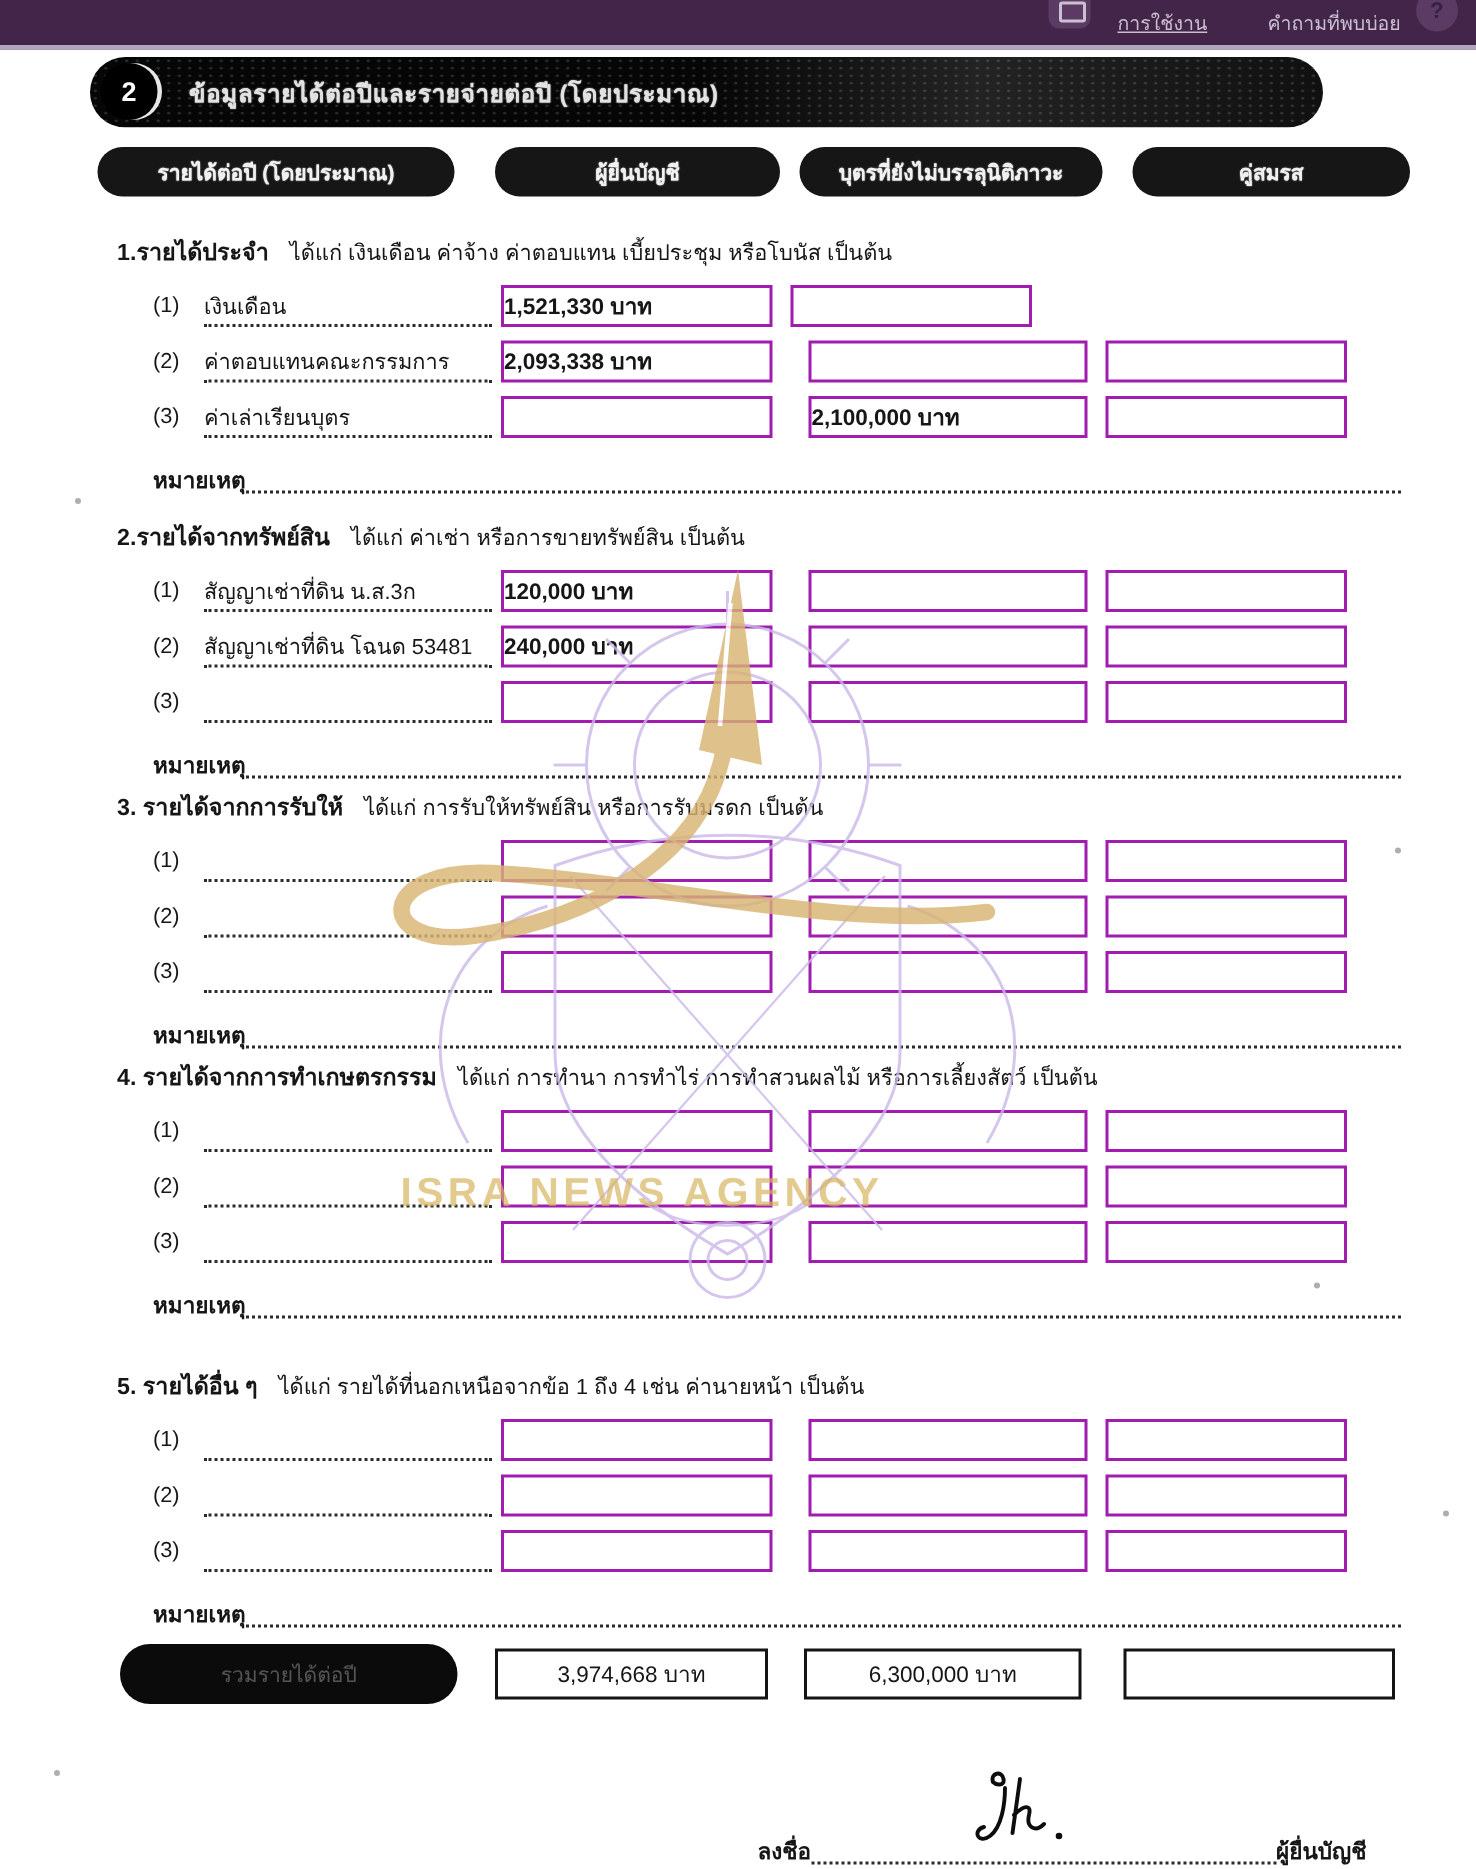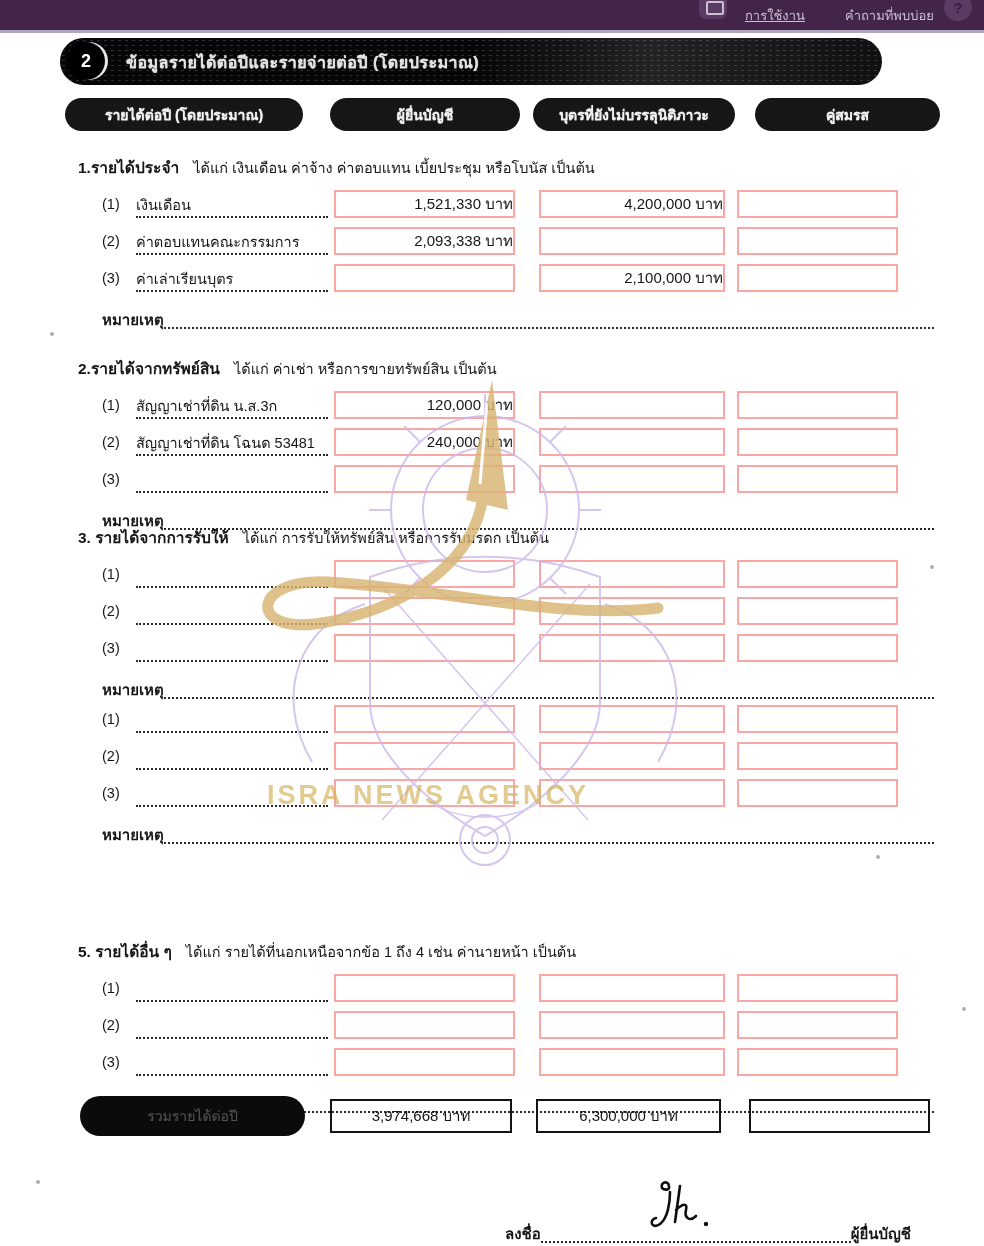--- a/index.html
+++ b/index.html
@@ -56,34 +56,35 @@
     display:flex; align-items:center; justify-content:center;
     font-size:14px; font-weight:bold; opacity:0.96; text-shadow:0 0 1px #eee;
   }
   .pill-1 { margin-left:65px; width:238px; }
   .pill-2 { margin-left:27px; width:190px; }
   .pill-3 { margin-left:20px; width:185px; }
   .pill-4 { margin-left:13px; width:202px; }
 
   
   .section { position:absolute; left:0; width:984px; }
-  .s1 { top:123px; } .s2 { top:324px; } .s3 { top:493px; } .s4 { top:673px; } .s5 { top:907px; }
+  .s1 { top:123px; } .s2 { top:313px; } .s3 { top:493px; } .s4 { top:673px; } .s5 { top:879px; }
   .sec-heading { margin:0 0 10px 78px; font-size:14.5px; }
   .sec-heading .hb { font-weight:bold; font-size:15.5px; }
   .sec-heading .hr { margin-left:10px; }
   .row { display:flex; align-items:center; margin-bottom:9px; height:28px; }
   .row-no { width:34px; margin-left:102px; font-size:14.5px; }
   .row-label {
     width:192px; align-self:flex-end; border-bottom:2px dotted #2b2b2b;
     font-size:14.5px; line-height:22px; white-space:nowrap; overflow:hidden;
   }
   .vbox {
-    height:24px; border:2px solid #fca5a5; margin-left:6px;
-    display:flex; align-items:center; justify-content:flex-end;
+    height:24px; border:2px solid #a21caf; margin-left:6px;
+    display:flex; align-items:center; justify-content:flex-start;
     font-size:15px;
+    font-weight:bold;
   }
   .vbox.c1 { width:177px; }
   .vbox.c2 { margin-left:24px; width:182px; }
   .vbox.c3 { margin-left:12px; width:157px; }
   .noteline { display:flex; margin:16px 0 0 102px; width:832px; }
   .note-label { font-weight:bold; font-size:15px; }
   .note-dots { flex:1; border-bottom:2px dotted #2b2b2b; margin-bottom:3px; }
 
   
   .total-row { position:absolute; left:0; top:1063px; width:984px; height:42px; display:flex; align-items:center; }
@@ -151,23 +152,20 @@
     <div class="sec-heading">
       <span class="hb">1.รายได้ประจำ</span>
       <span class="hr">ได้แก่ เงินเดือน ค่าจ้าง ค่าตอบแทน เบี้ยประชุม หรือโบนัส เป็นต้น</span>
     </div>
     <div class="row">
       <span class="row-no">(1)</span>
       <span class="row-label">เงินเดือน</span>
       <div class="vbox c1">
           <span>1,521,330 บาท</span>
         </div>
-      <div class="vbox c2">
-          <span>4,200,000 บาท</span>
-        </div>
       <div class="vbox c3">
           <span></span>
         </div>
     </div>
     <div class="row">
       <span class="row-no">(2)</span>
       <span class="row-label">ค่าตอบแทนคณะกรรมการ</span>
       <div class="vbox c1">
           <span>2,093,338 บาท</span>
         </div>
@@ -291,20 +289,24 @@
           <span></span>
         </div>
     </div>
     <div class="noteline">
       <span class="note-label">หมายเหตุ</span>
       <span class="note-dots"></span>
     </div>
   </div>
 
   <div class="section s4">
+    <div class="sec-heading">
+      <span class="hb">4. รายได้จากการทำเกษตรกรรม</span>
+      <span class="hr">ได้แก่ การทำนา การทำไร่ การทำสวนผลไม้ หรือการเลี้ยงสัตว์ เป็นต้น</span>
+    </div>
     <div class="row">
       <span class="row-no">(1)</span>
       <span class="row-label"></span>
       <div class="vbox c1">
           <span></span>
         </div>
       <div class="vbox c2">
           <span></span>
         </div>
       <div class="vbox c3">

